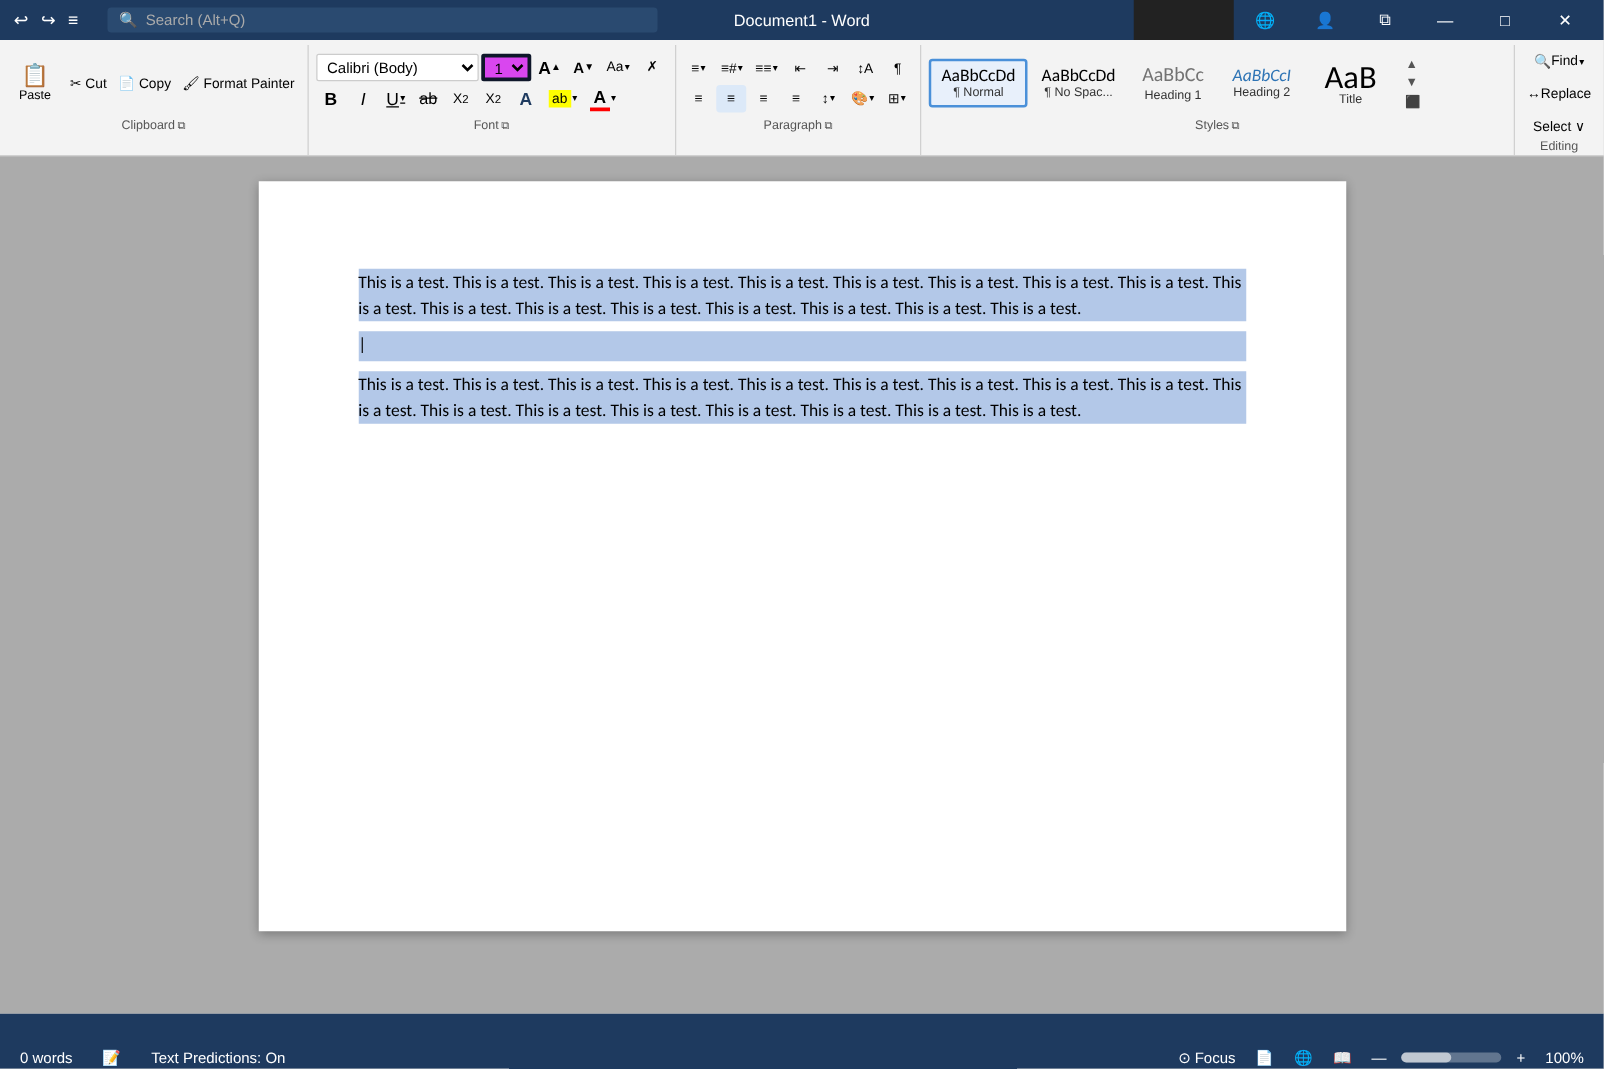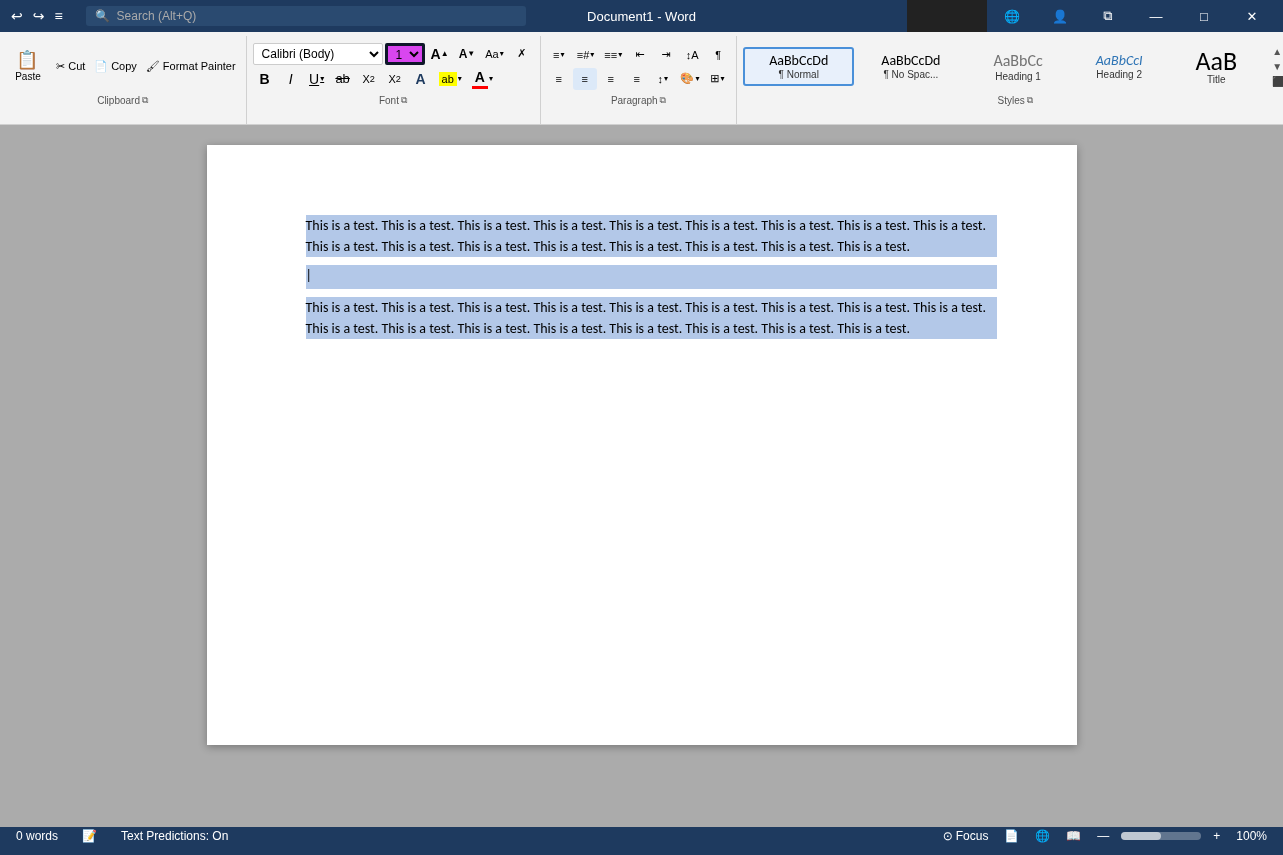--- a/index.html
+++ b/index.html
@@ -174,21 +174,21 @@
     
     .styles-container {
       display: flex;
       align-items: center;
       gap: 1px;
     }
     .style-item {
       display: flex;
       flex-direction: column;
       align-items: center;
-      padding: 4px 24px;
+      padding: 4px 8px;
       border-radius: 3px;
       cursor: pointer;
       min-width: 70px;
       border: 2px solid transparent;
     }
     .style-item.active { border: 2px solid #4a90d9; background: #e8f0fb; }
     .style-item .preview { font-size: 22px; line-height: 1.2; }
     .style-item .slabel { font-size: 10px; color: #333; }
 
     .style-scrollbar {
@@ -216,35 +216,34 @@
       min-height: 600px;
       box-shadow: 0 2px 8px rgba(0,0,0,0.3);
       padding: 70px 80px;
     }
     .text-block {
       margin-bottom: 8px;
       font-family: Calibri, sans-serif;
       font-size: 14px;
       line-height: 1.5;
       color: #000;
-      margin-left: 19px;
     }
     .selected-text {
       background: #b3c8e8;
     }
     .empty-line {
       height: 24px;
     }
 
     
     .status-bar {
-      height: 28px;
+      height: 44px;
       background: #1e3a5f;
       display: flex;
-      align-items: flex-start;
+      align-items: flex-end;
       padding: 0 12px;
       color: white;
       font-size: 12px;
       gap: 16px;
     }
     .status-right {
       margin-left: auto;
       display: flex;
       align-items: center;
       gap: 8px;

